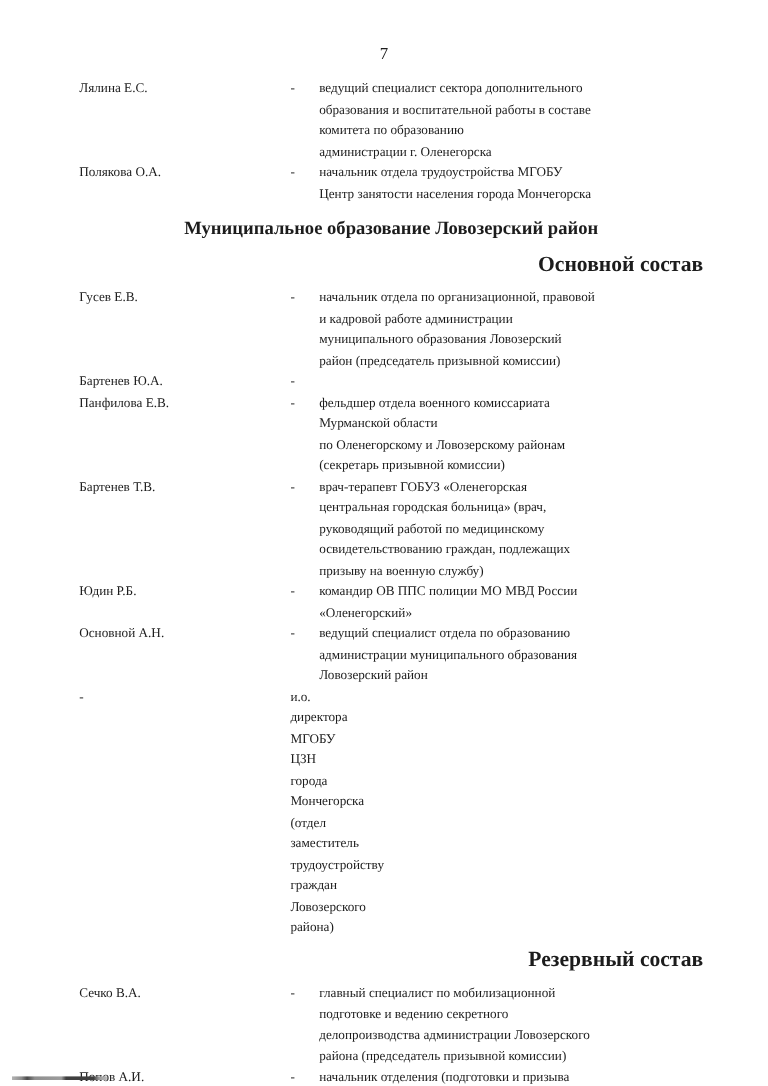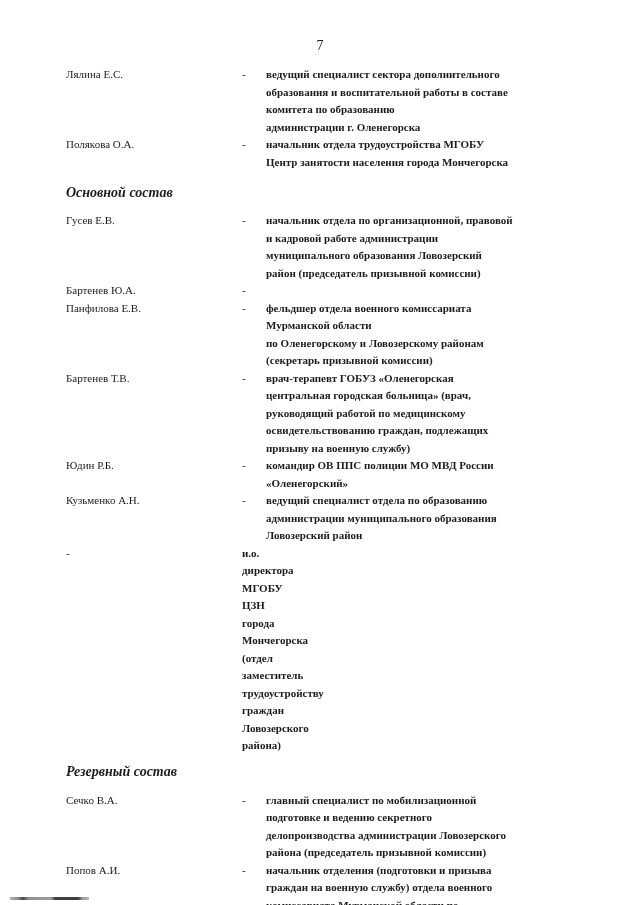--- a/index.html
+++ b/index.html
@@ -32,36 +32,34 @@
     line-height: 17.5px;
   }
   .entry .name {
     white-space: nowrap;
   }
   .entry .dash {
     text-align: left;
   }
   .entry .pos {
     white-space: pre-line;
-    font-weight: bold;
   }
   .doc-title {
     text-align: center;
     font-weight: bold;
     font-size: 15.5px;
     line-height: 17px;
     margin: 11px 0 0 0;
   }
   .sub-title {
-    text-align: left;
+    text-align: right;
     font-weight: bold;
-    font-size: 14px;
+    font-size: 18px;
     line-height: 17px;
     margin: 13px 0 11px 0;
-    font-style: italic;
   }
   .sub-title.reserve {
     margin: 8px 0 12px 0;
   }
   .footer-artifact-line {
     position: absolute;
     left: 10px;
     top: 897px;
     width: 79px;
     height: 3px;
@@ -87,20 +85,21 @@
 комитета по образованию
 администрации г. Оленегорска</div>
     </div>
     <div class="entry">
       <div class="name">Полякова О.А.</div>
       <div class="dash">-</div>
       <div class="pos">начальник отдела трудоустройства МГОБУ
 Центр занятости населения города Мончегорска</div>
     </div>
 
+    <div class="doc-title">Муниципальное образование Ловозерский район</div>
 
     <div class="sub-title">Основной состав</div>
 
     <div class="entry">
       <div class="name">Гусев Е.В.</div>
       <div class="dash">-</div>
       <div class="pos">начальник отдела по организационной, правовой
 и кадровой работе администрации
 муниципального образования Ловозерский
 район (председатель призывной комиссии)</div>
@@ -126,21 +125,21 @@
 освидетельствованию граждан, подлежащих
 призыву на военную службу)</div>
     </div>
     <div class="entry">
       <div class="name">Юдин Р.Б.</div>
       <div class="dash">-</div>
       <div class="pos">командир ОВ ППС полиции МО МВД России
 «Оленегорский»</div>
     </div>
     <div class="entry">
-      <div class="name">Кузьменко А.Н.</div>
+      <div class="name">Основной А.Н.</div>
       <div class="dash">-</div>
       <div class="pos">ведущий специалист отдела по образованию
 администрации муниципального образования
 Ловозерский район</div>
     </div>
     <div class="entry">
       <div class="dash">-</div>
       <div class="pos">и.о. директора МГОБУ ЦЗН города
 Мончегорска (отдел заместитель
 трудоустройству граждан Ловозерского района)</div>

